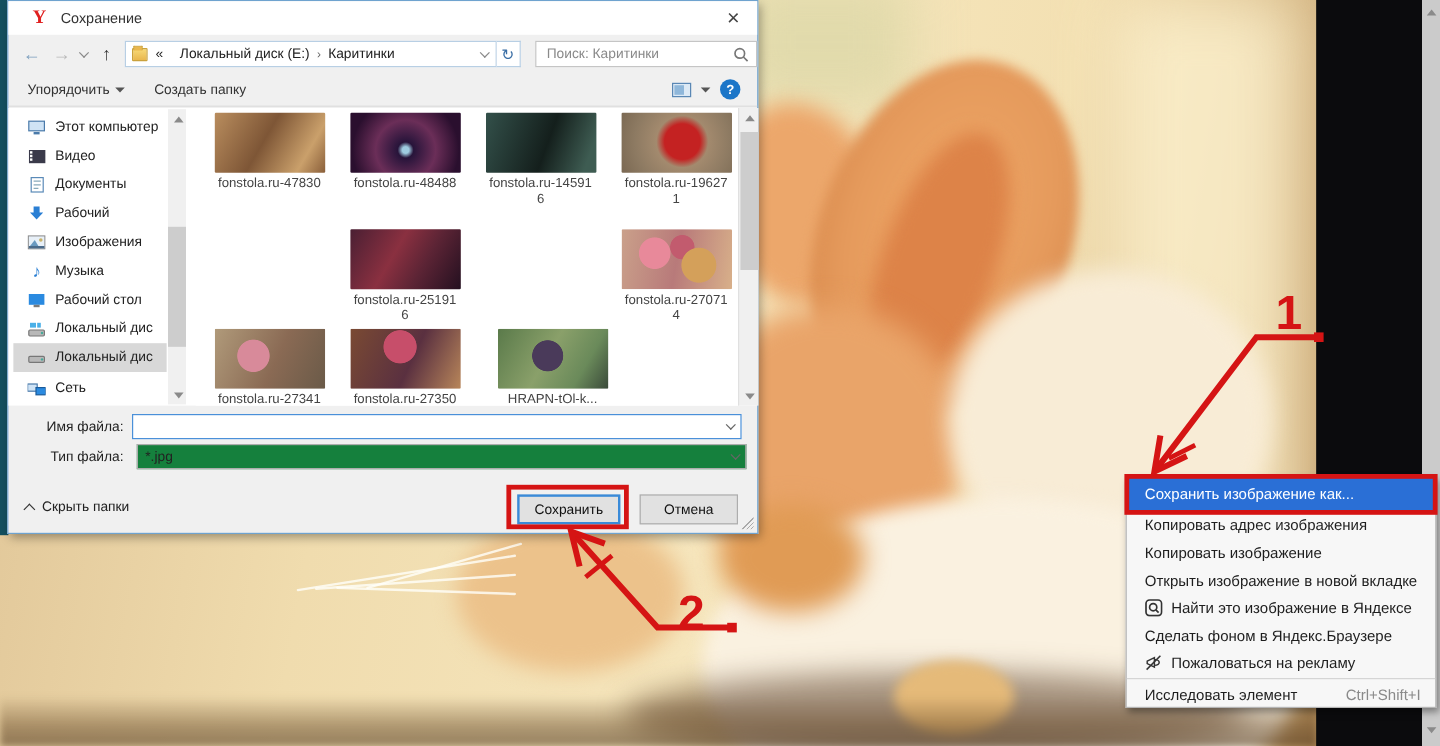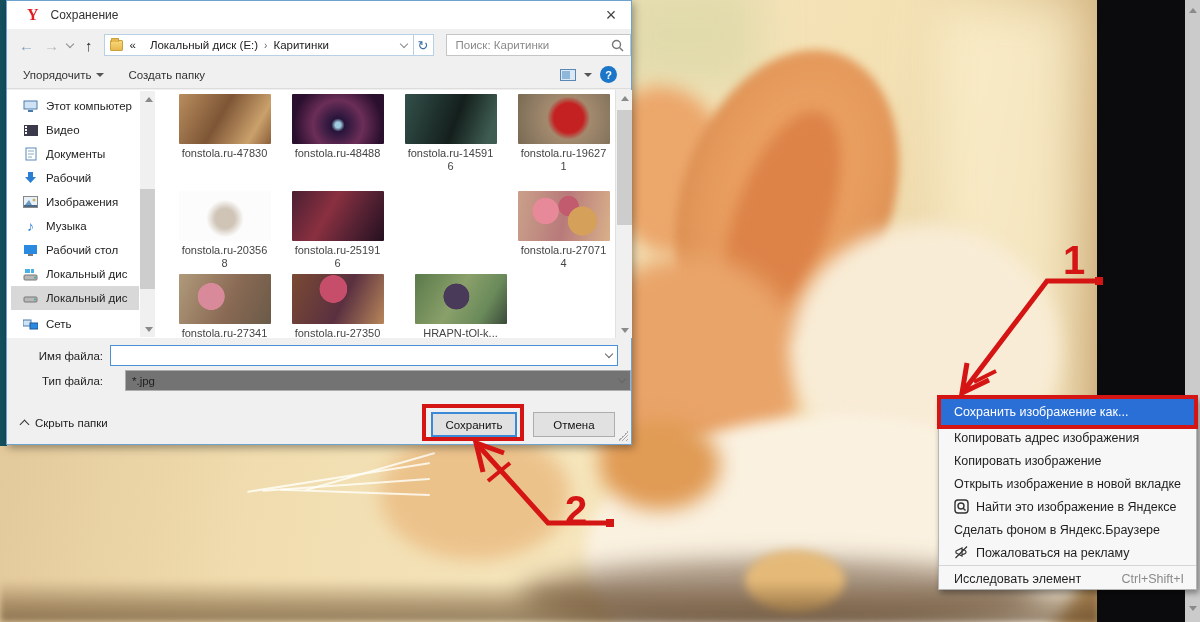--- a/index.html
+++ b/index.html
@@ -96,21 +96,21 @@
   .t9{background:radial-gradient(circle at 45% 30%,#c74e6a 0 22%,transparent 23%),linear-gradient(115deg,#7a4a33,#5a3040 55%,#b8865a);}
   .t10{background:radial-gradient(circle at 45% 45%,#4a3a5a 0 22%,transparent 23%),linear-gradient(120deg,#5a7a4a,#8aa06a 45%,#6a8a5a 75%,#3a4a3a);}
   .files-scroll{position:absolute;left:608px;top:0;width:17px;height:248px;background:#f0f0f0;border-left:1px solid #e0e0e0;}
   .files-thumb{position:absolute;left:1px;top:20px;width:15px;height:115px;background:#cdcdcd;}
   .fs-arrow{position:absolute;left:0;width:17px;height:16px;display:flex;align-items:center;justify-content:center;}
 
   .fieldrow{position:absolute;left:0;width:100%;display:flex;align-items:center;font-size:11.5px;color:#222;}
   .flabel{width:96px;text-align:right;flex:none;}
   .finput{margin-left:7px;width:508px;height:21px;border:1px solid #4a90d9;background:#fff;position:relative;display:flex;align-items:center;}
   .finput input{border:none;outline:none;width:470px;margin-left:6px;font-size:11.5px;color:#111;background:transparent;}
-  .fselect{margin-left:22px;width:508px;height:21px;border:1px solid #adadad;background:#737373;display:flex;align-items:center;position:relative;}
+  .fselect{margin-left:11px;width:508px;height:21px;border:1px solid #adadad;background:#15803d;display:flex;align-items:center;position:relative;}
   .fselect .val{margin-left:6px;}
   .dd-chev{position:absolute;right:5px;top:7px;width:6px;height:6px;border-right:1.5px solid #666;border-bottom:1.5px solid #666;transform:rotate(45deg);margin-top:-2px;}
 
   .footer-left{position:absolute;left:14px;top:416px;display:flex;align-items:center;font-size:11.5px;color:#222;gap:7px;}
   .chev-up{width:7px;height:7px;border-left:1.6px solid #333;border-top:1.6px solid #333;transform:rotate(45deg);margin-top:3px;}
   .btn{position:absolute;height:25px;font-size:11.5px;color:#111;background:#e1e1e1;display:flex;align-items:center;justify-content:center;}
   .btn-save{left:424px;top:411px;width:86px;border:2px solid #3a8ad8;}
   .btn-cancel{left:526px;top:411px;width:82px;border:1px solid #adadad;}
   .grip{position:absolute;right:3px;bottom:3px;width:10px;height:10px;
     background:linear-gradient(135deg,transparent 0 50%,#aaa 50% 56%,transparent 56% 68%,#aaa 68% 74%,transparent 74% 86%,#aaa 86% 92%,transparent 92%);}
@@ -330,25 +330,20 @@
         <div class="fcell" style="left:234px;top:4px">
             <div class="fthumb t2"></div>
             <div class="fname">fonstola.ru-14591
 6</div>
           </div>
         <div class="fcell" style="left:347px;top:4px">
             <div class="fthumb t3"></div>
             <div class="fname">fonstola.ru-19627
 1</div>
           </div>
-        <div class="fcell" style="left:8px;top:101px">
-            <div class="fthumb t4"></div>
-            <div class="fname">fonstola.ru-20356
-8</div>
-          </div>
         <div class="fcell" style="left:121px;top:101px">
             <div class="fthumb t5"></div>
             <div class="fname">fonstola.ru-25191
 6</div>
           </div>
         <div class="fcell" style="left:347px;top:101px">
             <div class="fthumb t7"></div>
             <div class="fname">fonstola.ru-27071
 4</div>
           </div>

